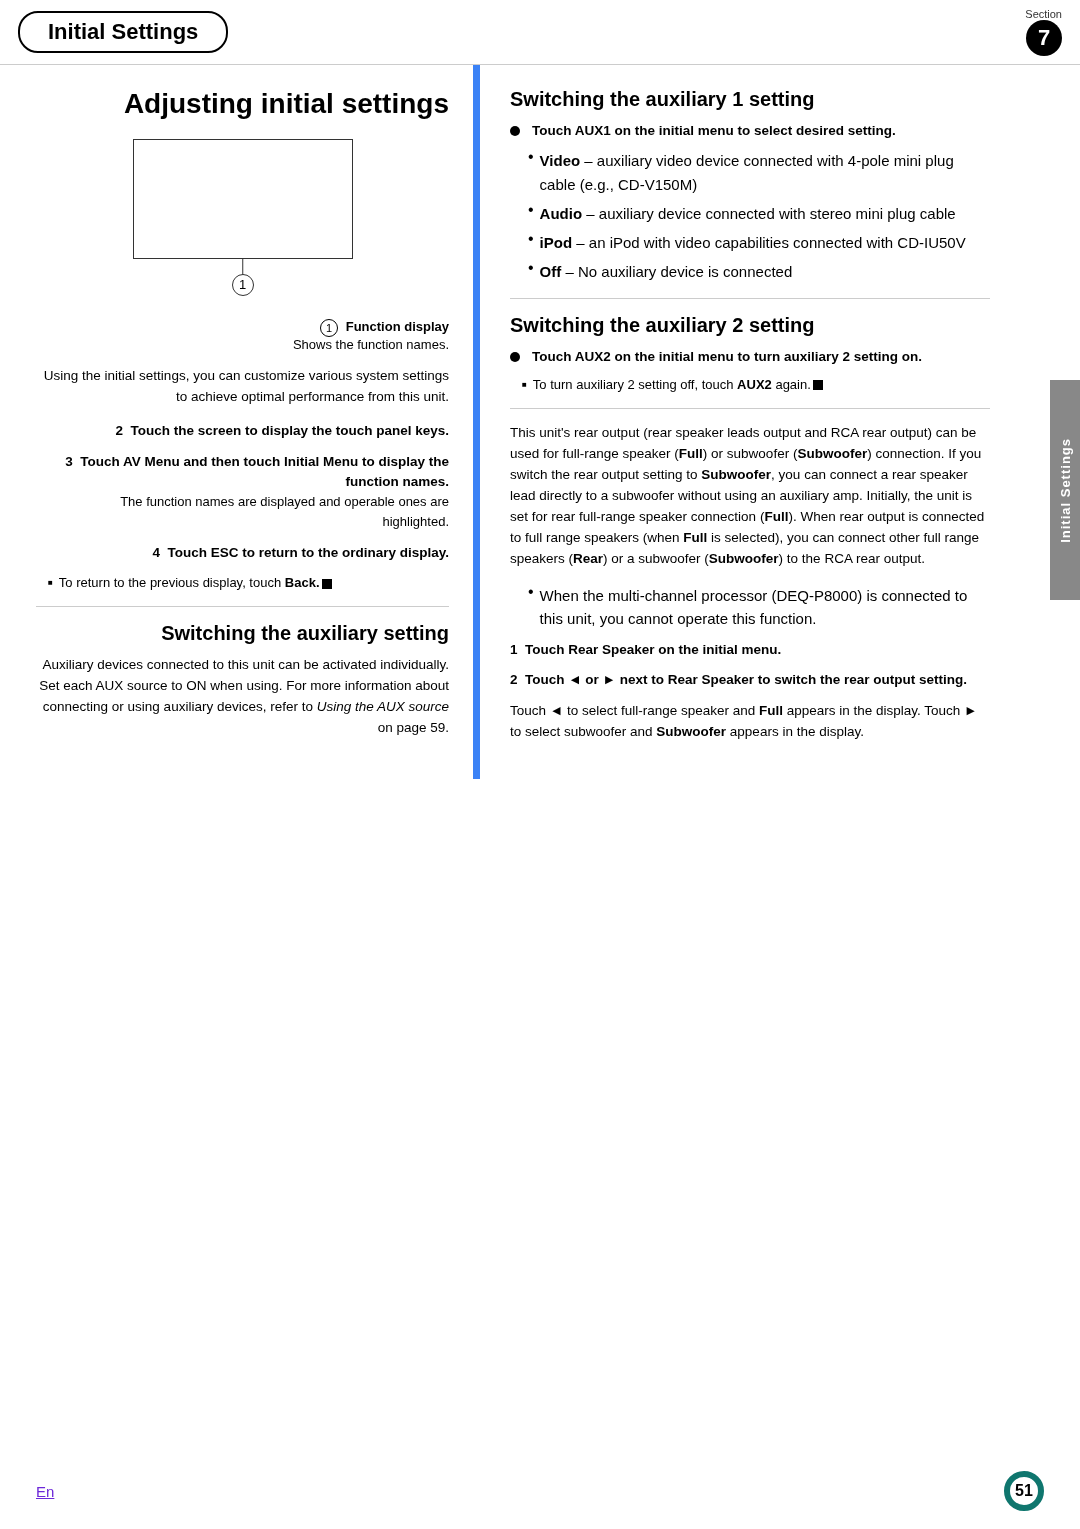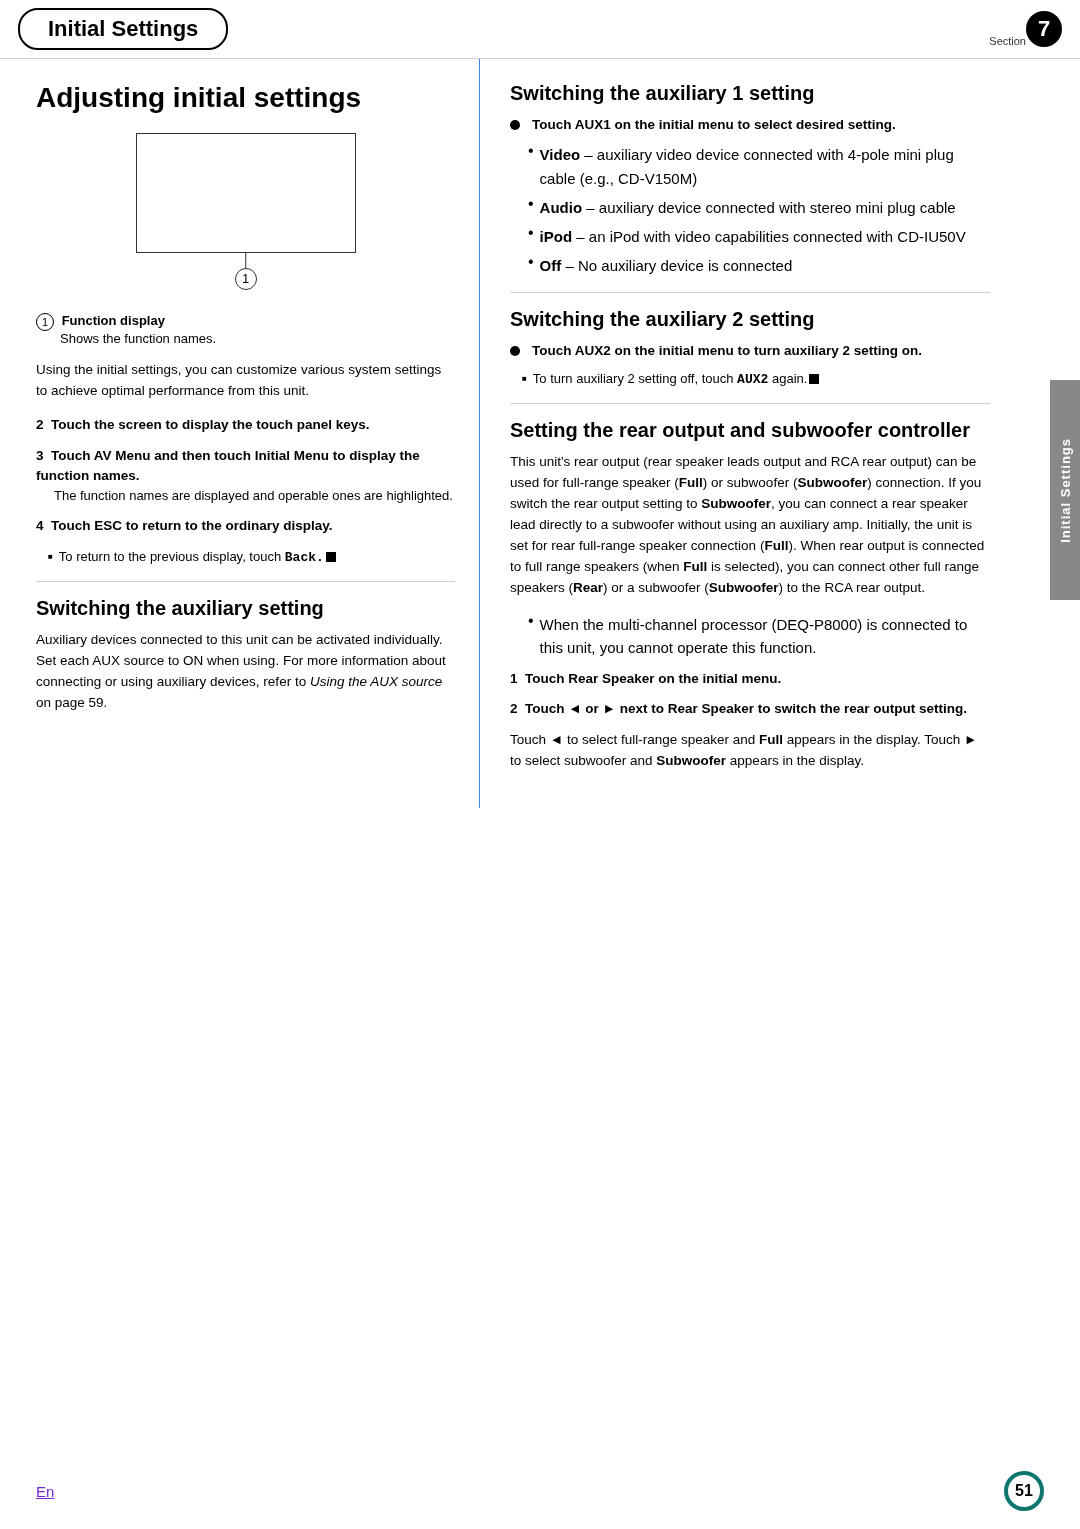--- a/index.html
+++ b/index.html
@@ -28,21 +28,21 @@
       border-radius: 20px;
       padding: 6px 28px;
       margin-left: 18px;
     }
     .header-title-box span {
       font-size: 22px;
       font-weight: bold;
     }
     .header-section {
       display: flex;
-      flex-direction: row;
+      flex-direction: column;
       align-items: flex-end;
       font-size: 11px;
     }
     .header-section .section-label {
       font-size: 11px;
       color: #333;
     }
     .section-number {
       background: #000;
       color: #fff;
@@ -78,21 +78,22 @@
     }
 
     
     .main-content {
       display: flex;
       padding: 0;
     }
     .left-column {
       width: 480px;
       padding: 22px 24px 22px 36px;
-      border-right: 1px solid #3b82f6;
+      border-right: 7px solid #3b82f6;
+      text-align: right;
     }
     .right-column {
       width: 560px;
       padding: 22px 50px 22px 30px;
     }
 
     
     .page-title {
       font-size: 28px;
       font-weight: bold;
@@ -201,21 +202,20 @@
       gap: 6px;
     }
     .bullet-item::before {
       content: '■';
       font-size: 8px;
       margin-top: 4px;
       flex-shrink: 0;
     }
     .bullet-item strong {
       font-weight: bold;
-      font-family: Liberation Mono, monospace;
     }
 
     
     .dot-bullet {
       display: flex;
       align-items: flex-start;
       gap: 12px;
       margin-bottom: 8px;
       font-size: 13.5px;
       line-height: 1.5;
@@ -268,21 +268,21 @@
       justify-content: space-between;
       align-items: center;
       padding: 0 36px;
     }
     .footer-lang {
       font-size: 15px;
       color: #6d28d9;
       text-decoration: underline;
     }
     .footer-page {
-      border: 4px solid #0f766e;
+      border: 6px solid #0f766e;
       border-radius: 50%;
       width: 40px;
       height: 40px;
       display: flex;
       align-items: center;
       justify-content: center;
       font-size: 16px;
       font-weight: bold;
     }
 
@@ -380,21 +380,20 @@
     <div class="dot-bullet">
       <div class="dot"></div>
       <span><strong>Touch AUX2 on the initial menu to turn auxiliary 2 setting on.</strong></span>
     </div>
     <div class="bullet-item">
       <span>To turn auxiliary 2 setting off, touch <strong>AUX2</strong> again.<span class="small-square"></span></span>
     </div>
 
     <hr class="divider">
 
-    <h2 class="section-title">Setting the rear output and subwoofer controller</h2>
     <p class="body-text">
       This unit's rear output (rear speaker leads output and RCA rear output) can be used for full-range speaker (<strong>Full</strong>) or subwoofer (<strong>Subwoofer</strong>) connection. If you switch the rear output setting to <strong>Subwoofer</strong>, you can connect a rear speaker lead directly to a subwoofer without using an auxiliary amp. Initially, the unit is set for rear full-range speaker connection (<strong>Full</strong>). When rear output is connected to full range speakers (when <strong>Full</strong> is selected), you can connect other full range speakers (<strong>Rear</strong>) or a subwoofer (<strong>Subwoofer</strong>) to the RCA rear output.
     </p>
     <div class="sub-bullet">
       <span>When the multi-channel processor (DEQ-P8000) is connected to this unit, you cannot operate this function.</span>
     </div>
 
     <div class="numbered-step" style="margin-top:10px;">
       <span class="step-num">1&nbsp;&nbsp;</span><strong>Touch Rear Speaker on the initial menu.</strong>
     </div>

